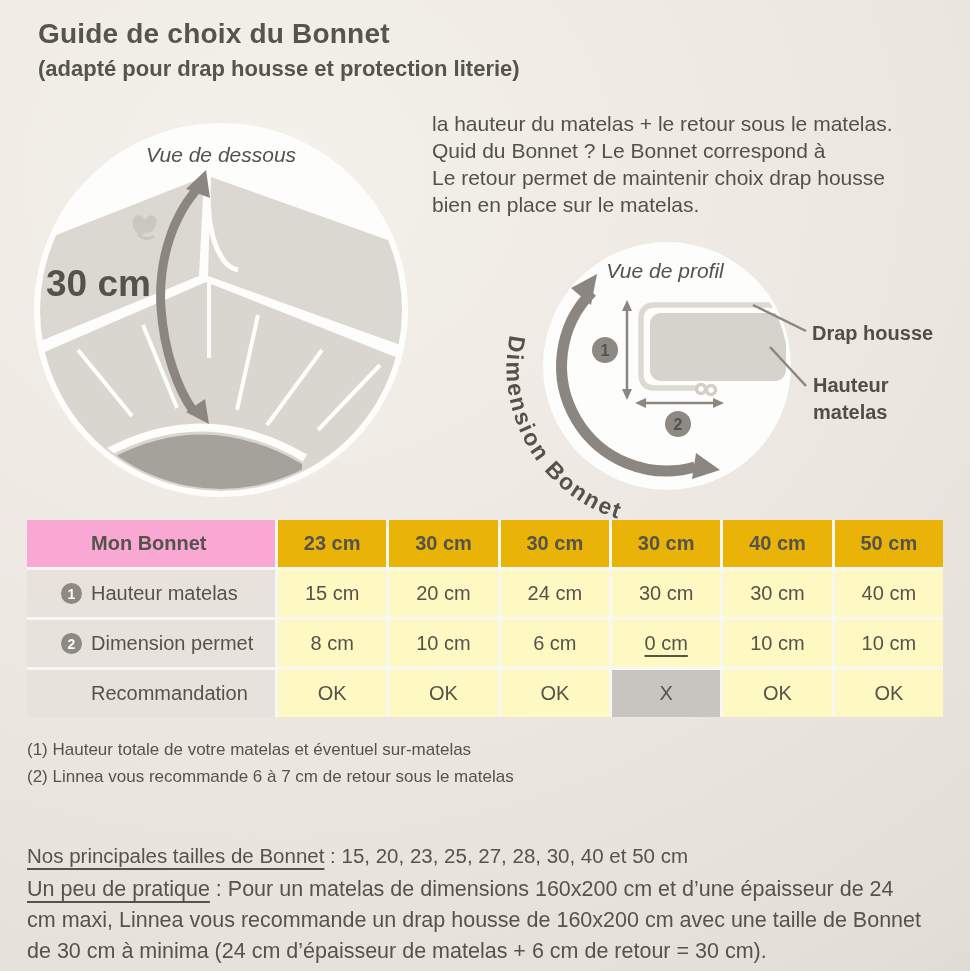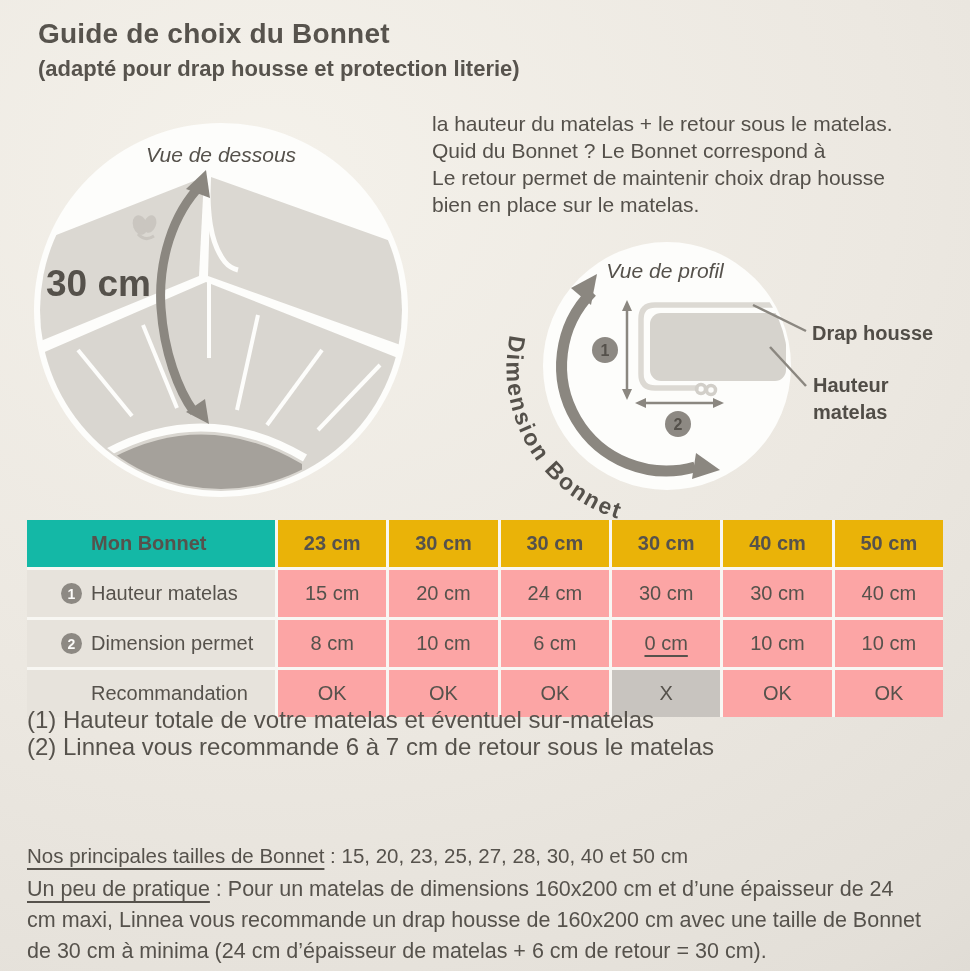--- a/index.html
+++ b/index.html
@@ -31,40 +31,40 @@
 
   
   .table {
     left:27px; top:520px; width:916px;
     display:grid;
     grid-template-columns:248px repeat(6,1fr);
     gap:3px;
     background:#f8f7f3;
   }
   .cell {
-    background:#fca5a5; height:47px;
+    background:#fef9c3; height:47px;
     display:flex; align-items:center; justify-content:center;
     font-size:20px; color:#56524c;
   }
   .cell.lbl { justify-content:flex-start; padding-left:34px; background:#e7e3dc; }
   .row-head .cell { font-weight:bold; background:#eab308; }
-  .row-head .cell.lbl { background:#14b8a6; }
+  .row-head .cell.lbl { background:#f9a8d4; }
   .cell.x-cell { background:#c8c4bf; }
   .badge {
     width:21px; height:21px; border-radius:50%;
     background:#8d8983; color:#fcfbf9;
     display:inline-flex; align-items:center; justify-content:center;
     font-size:14px; font-weight:bold;
     margin-right:9px; flex:none;
   }
   .badge:empty { visibility:hidden; }
   .u { text-decoration:underline; text-underline-offset:5px; text-decoration-thickness:2px; }
 
   
-  .notes { left:27px; top:706px; font-size:24px; line-height:27px; color:#56524c; }
+  .notes { left:27px; top:736px; font-size:17px; line-height:27px; color:#56524c; }
   .sizes { left:27px; top:844px; font-size:20.5px; color:#56524c; }
   .practice { left:27px; top:846px; width:900px; font-size:21.5px; line-height:31px; color:#56524c;margin-top:28px; }
   .lead-u { text-decoration:underline; text-underline-offset:5px; text-decoration-thickness:2px; }
 </style>
 </head>
 <body>
 
 <div class="page">
 
   <div class="abs title">Guide de choix du Bonnet</div>

